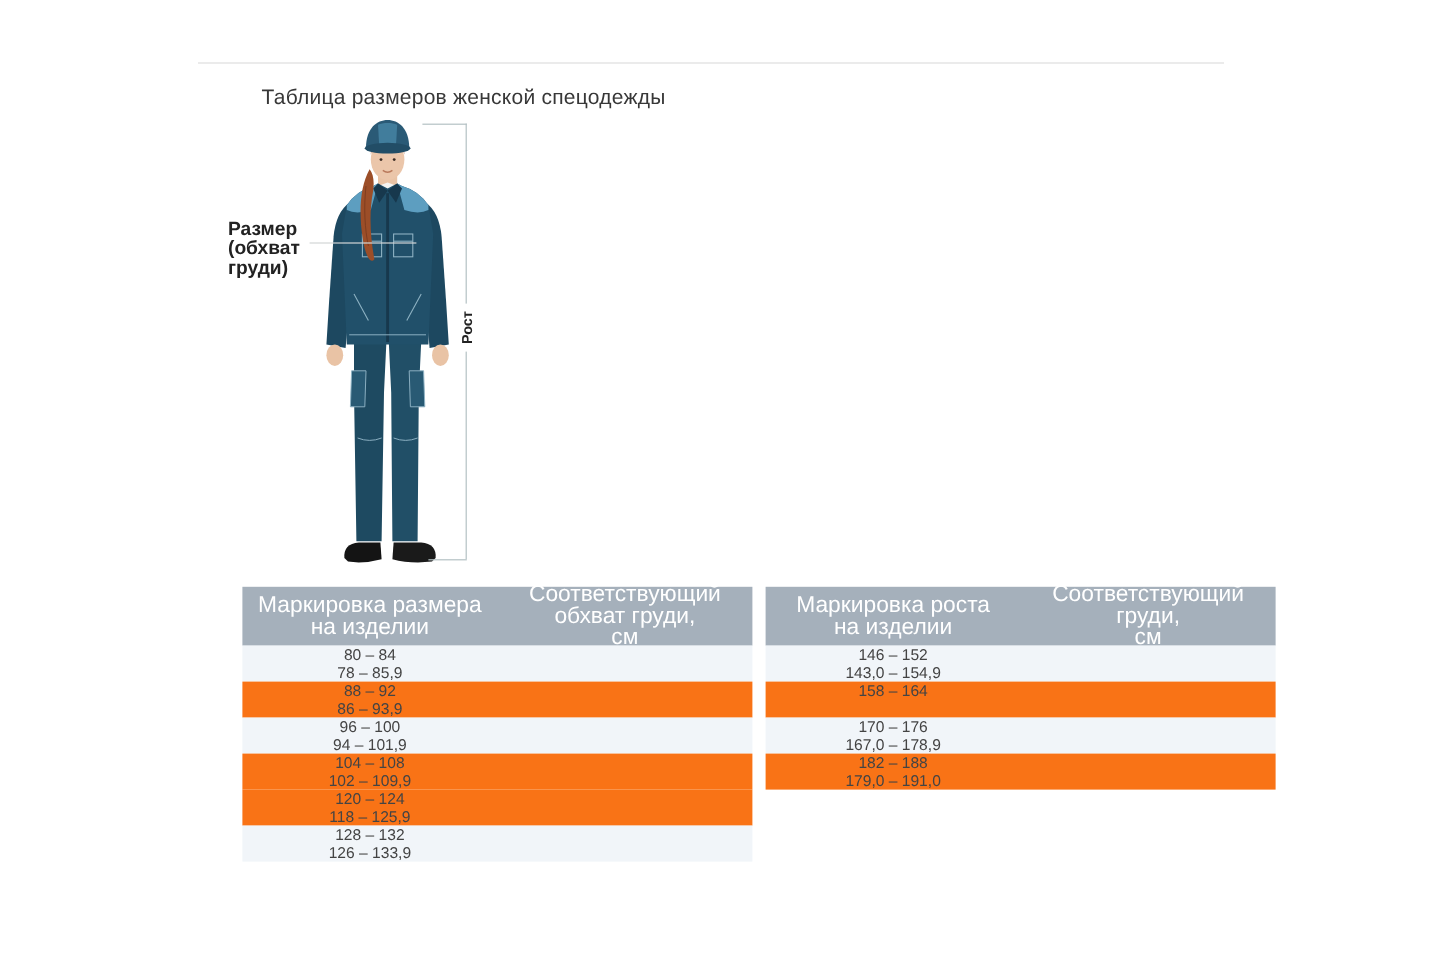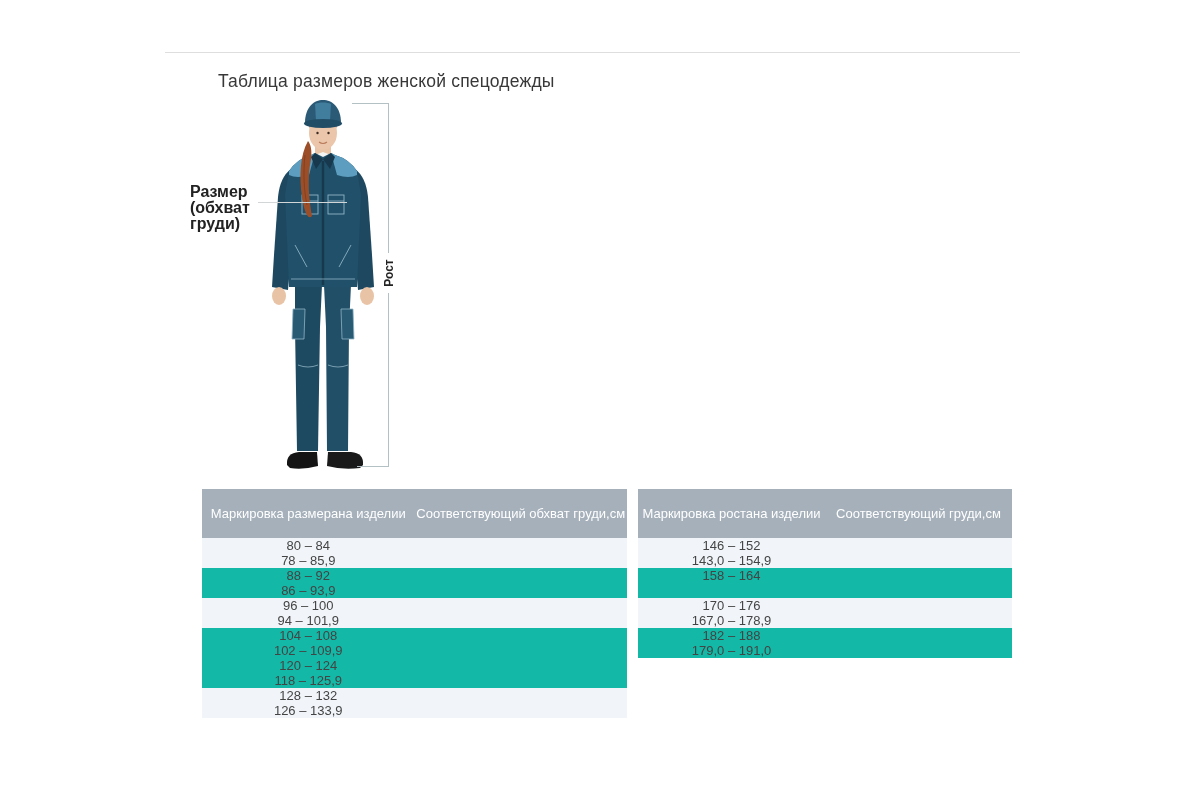--- a/index.html
+++ b/index.html
@@ -19,26 +19,26 @@
   .vbottom{top:293px;height:173px;}
   .tick{position:absolute;height:1px;background:#b4c1c4;z-index:3;}
   .ttop{left:352px;top:103px;width:37px;}
   .tbottom{left:357px;top:466px;width:32px;}
   .rost-label{position:absolute;left:370px;top:253px;width:38px;height:40px;display:flex;
               align-items:center;justify-content:center;transform:rotate(-90deg);
               font-size:12px;font-weight:700;color:#222;z-index:3;}
   
   .table{position:absolute;top:489px;}
   .size-table{left:202px;width:425px;}
-  .height-table{left:638px;width:374px;}
+  .height-table{left:638px;width:425px;}
   .thead{display:flex;height:49px;background:#a5b0bb;color:#ffffff;}
-  .th{width:50%;display:flex;align-items:center;justify-content:center;
-      font-size:13px;line-height:18px;text-align:center;}
+  .th{width:50%;display:flex;flex-direction:column;align-items:center;justify-content:center;
+      font-size:19px;line-height:18px;text-align:center;}
   .trow{display:flex;height:30px;background:#f1f5f9;flex-direction:column;}
-  .trow.alt{background:#14b8a6;}
+  .trow.alt{background:#f97316;}
   .td{width:50%;display:flex;align-items:center;justify-content:center;
       font-size:13px;color:#444444;}
 </style>
 </head>
 <body>
 
 <div class="page">
 
   <div class="top-divider"></div>
   <h1 class="title">Таблица размеров женской спецодежды</h1>

